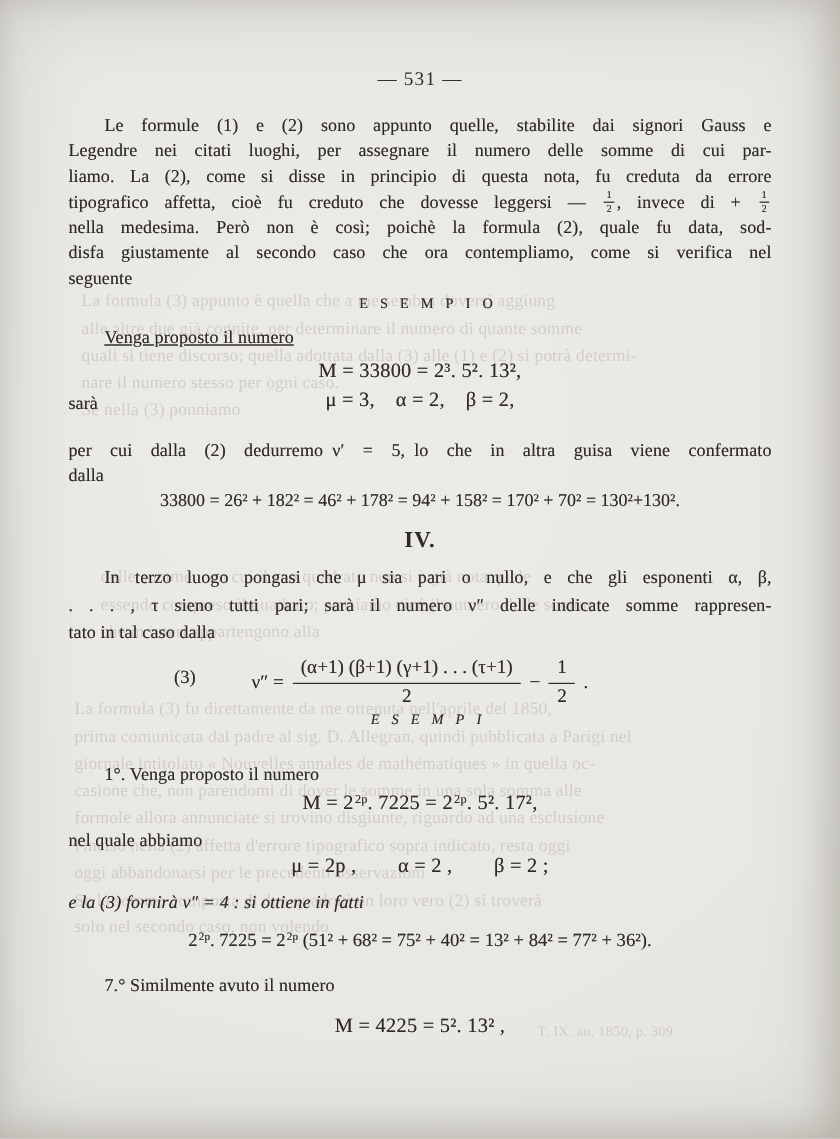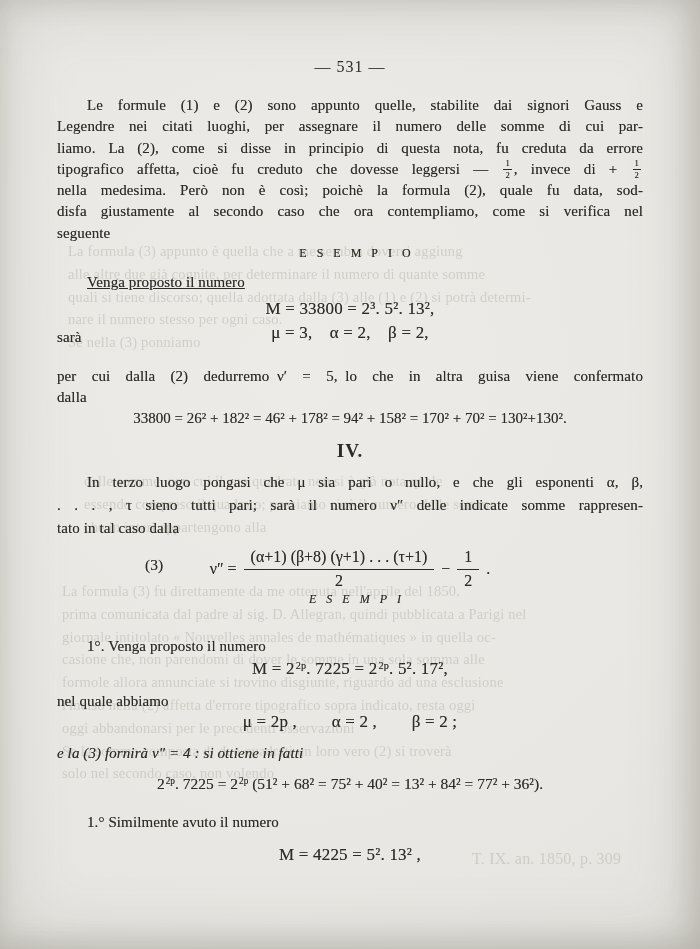--- a/index.html
+++ b/index.html
@@ -67,21 +67,21 @@
     <div class="line">La formula (3) fu direttamente da me ottenuta nell'aprile del 1850,</div>
     <div class="line">prima comunicata dal padre al sig. D. Allegran, quindi pubblicata a Parigi nel</div>
     <div class="line">giornale intitolato « Nouvelles annales de mathématiques » in quella oc-</div>
     <div class="line">casione che, non parendomi di dover le somme in una sola somma alle</div>
     <div class="line">formole allora annunciate si trovino disgiunte, riguardo ad una esclusione</div>
     <div class="line">l'inciso nella (2) affetta d'errore tipografico sopra indicato, resta oggi</div>
     <div class="line">oggi abbandonarsi per le precedenti osservazioni</div>
     <div class="line">Se la somma composta di due quadrati un loro vero (2) si troverà</div>
     <div class="line">solo nel secondo caso, non volendo</div>
   </div>
-  <div class="bleed" style="left:472px;top:848px;font-size:16px;">T. IX. an. 1850, p. 309</div>
+  <div class="bleed" style="left:448px;top:848px;font-size:12px;">T. IX. an. 1850, p. 309</div>
 
   <div class="abs col center pageno" style="top:58px;">— 531 —</div>
 
   <div class="abs col body-text" style="top:95px;">
     <div class="line just indent">Le formule (1) e (2) sono appunto quelle, stabilite dai signori Gauss e</div>
     <div class="line just">Legendre nei citati luoghi, per assegnare il numero delle somme di cui par-</div>
     <div class="line just">liamo. La (2), come si disse in principio di questa nota, fu creduta da errore</div>
     <div class="line just">tipografico affetta, cioè fu creduto che dovesse leggersi — <span class="frac">
           <span class="fnum">1</span>
           <span class="fden">2</span>
@@ -113,21 +113,21 @@
     <div class="line just indent">In terzo luogo pongasi che μ sia pari o nullo, e che gli esponenti α, β,</div>
     <div class="line just">. . . , τ sieno tutti pari; sarà il numero ν″ delle indicate somme rappresen-</div>
     <div class="line">tato in tal caso dalla</div>
   </div>
 
   <div class="abs col f3-row" style="top:542px;height:54px;">
     <span class="f3-label">(3)</span>
     <span class="f3-group">
       <span>ν″ =</span>
       <span class="bigfrac">
-        <span class="bnum">(α+1) (β+8) (γ+1) . . . (τ+1)</span>
+        <span class="bnum">(α+1) (β+1) (γ+1) . . . (τ+1)</span>
         <span class="bden">2</span>
       </span>
       <span>−</span>
       <span class="bigfrac">
         <span class="bnum">1</span>
         <span class="bden">2</span>
       </span>
       <span>.</span>
     </span>
   </div>
@@ -135,17 +135,17 @@
   <div class="abs col caps-heading" style="top:592px;font-style:italic;">ESEMPI</div>
   <div class="abs col body-text" style="top:636px;">
     <div class="indent">1°. Venga proposto il numero</div>
   </div>
   <div class="abs col center math" style="top:659px;">M = 2<sup>2p</sup>. 7225 = 2<sup>2p</sup>. 5². 17²,</div>
   <div class="abs col body-text" style="top:691px;">nel quale abbiamo</div>
   <div class="abs col center math" style="top:712px;">μ = 2p ,   α = 2 ,   β = 2 ;</div>
   <div class="abs col body-text" style="top:743px;font-style:italic;">e la (3) fornirà ν″ = 4 : si ottiene in fatti</div>
   <div class="abs center math-sm" style="left:30px;width:640px;top:775px;font-size:15.5px;">2<sup>2p</sup>. 7225 = 2<sup>2p</sup> (51² + 68² = 75² + 40² = 13² + 84² = 77² + 36²).</div>
   <div class="abs col body-text" style="top:812px;">
-    <div class="indent">1.° Similmente avuto il numero</div>
+    <div class="indent">7.° Similmente avuto il numero</div>
   </div>
   <div class="abs col center math" style="top:845px;">M = 4225 = 5². 13² ,</div>
 
 </div>
 
 </body></html>

